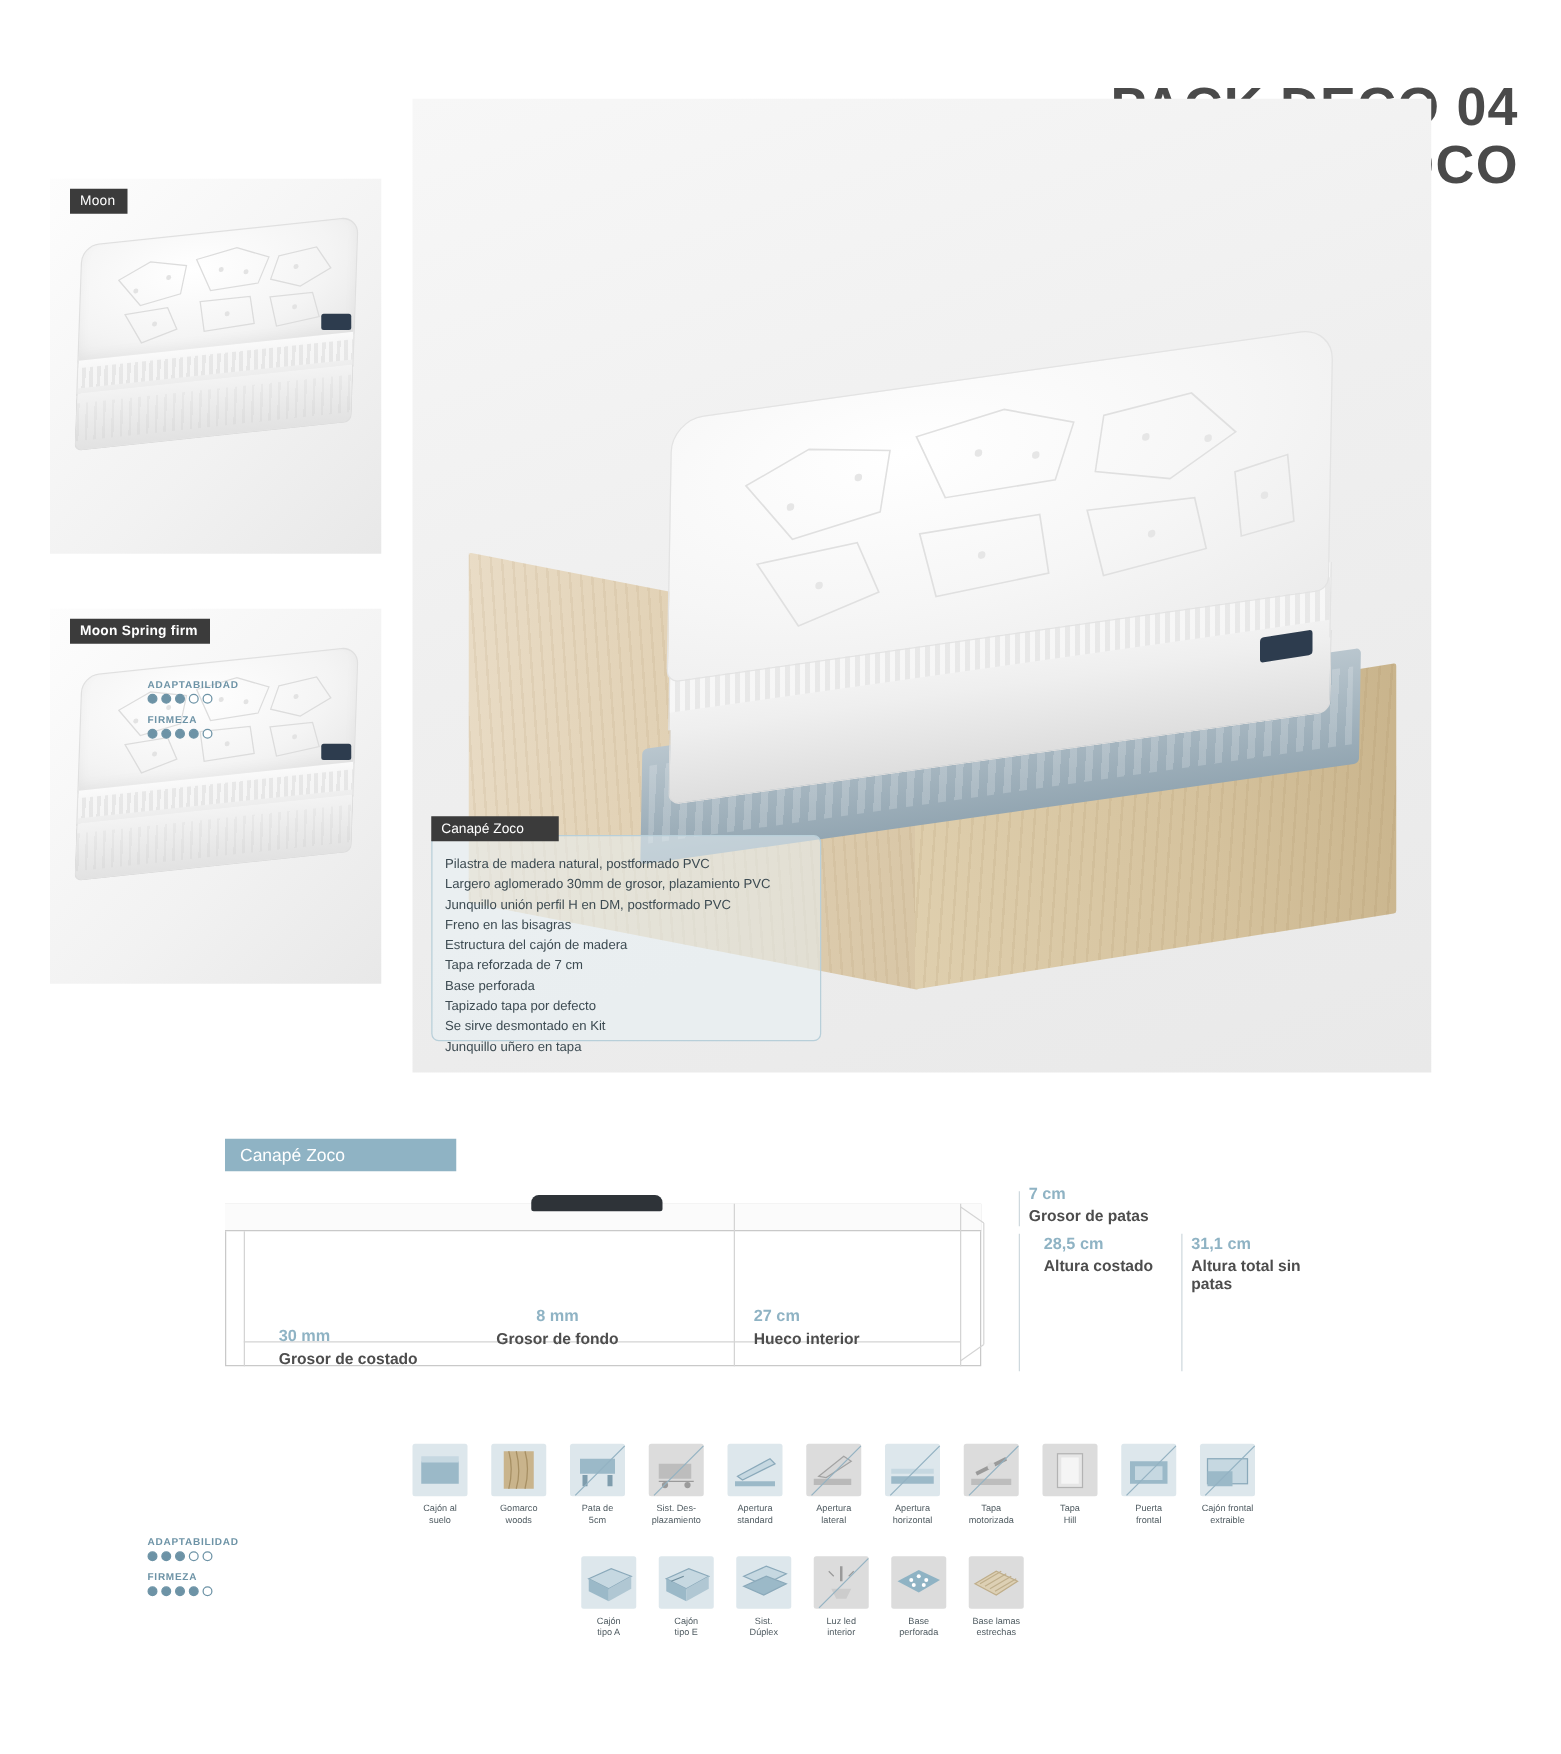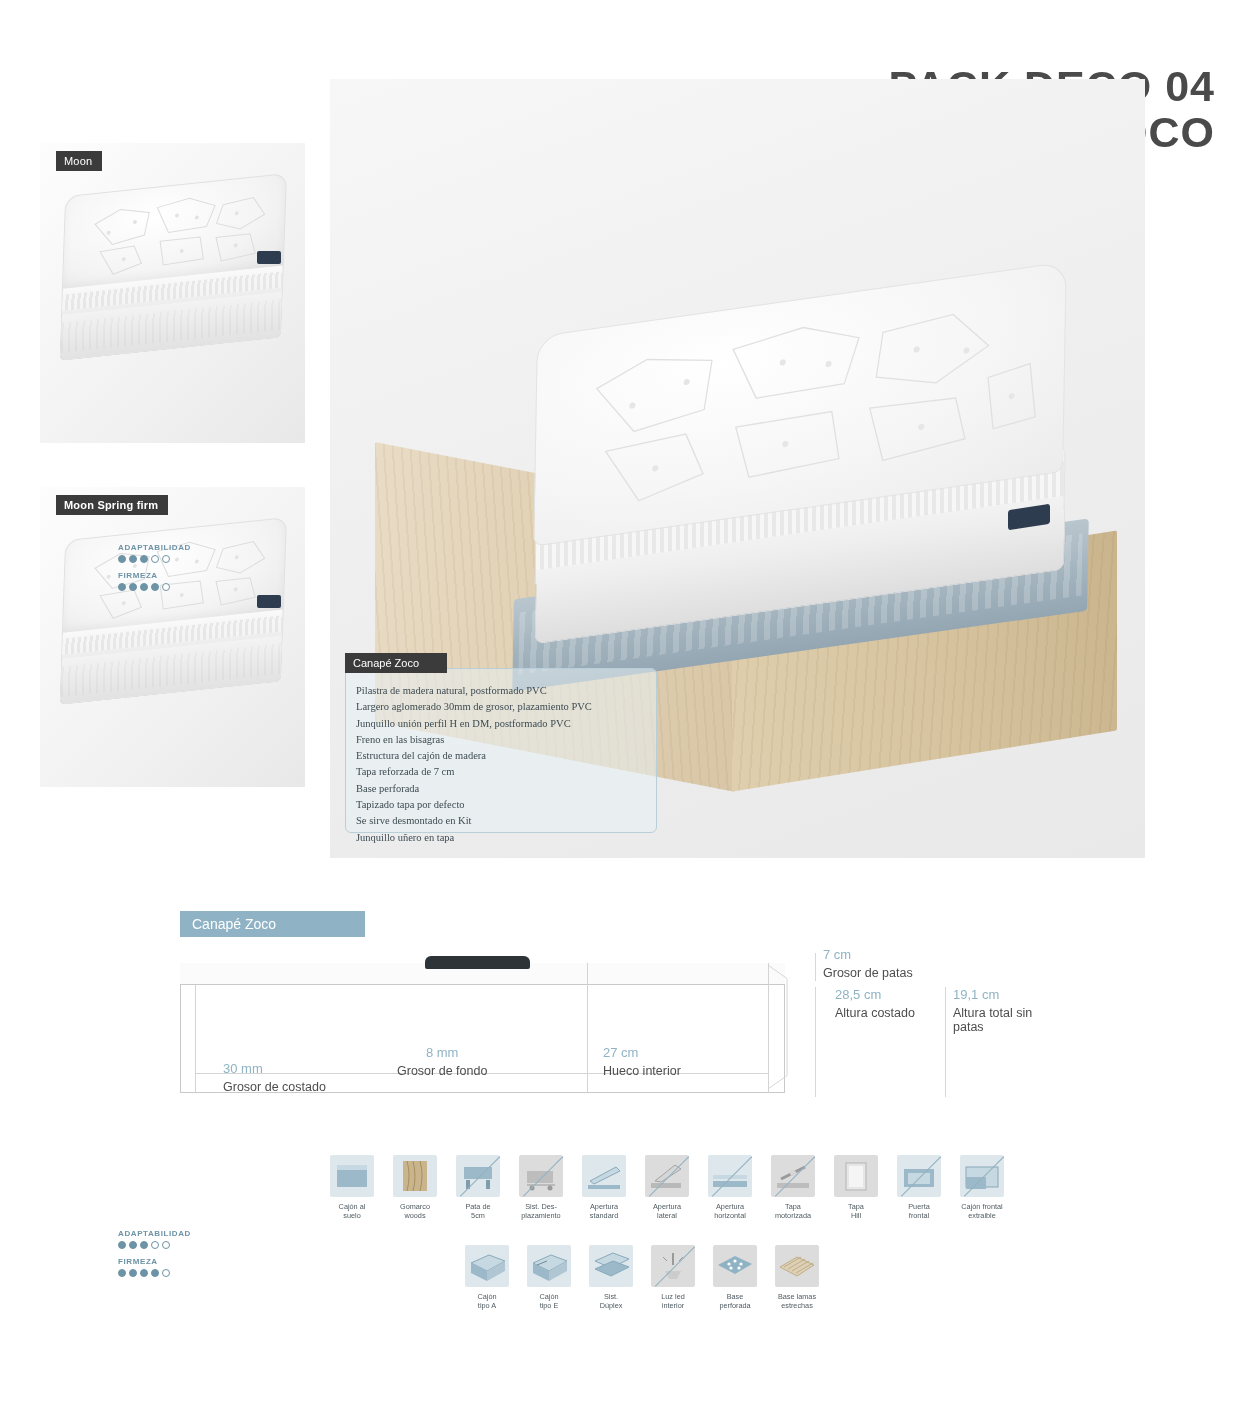--- a/index.html
+++ b/index.html
@@ -280,21 +280,21 @@
     border-left: 1px solid #d4d4d4;
   }
   .dg-slant {
     position: absolute; left: 593px; top: 18px; width: 40px; height: 130px;
   }
   .dg-bottom-strip {
     position: absolute; left: 20px; top: 128px; width: 573px; height: 0;
     border-top: 1px solid #d4d4d4;
   }
 
-  .dg-label { position: absolute; }
+  .dg-label { position: absolute; font-weight: bold; }
   .dg-val {
     font-size: 13px;
     color: #8fb3c4;
     margin-bottom: 4px;
   }
   .dg-txt {
     font-size: 12.5px;
     color: #4d4d4d;
   }
   .vline {
@@ -481,21 +481,21 @@
               <circle cx="250" cy="142" r="3"></circle>
             <circle cx="386" cy="144" r="3"></circle>
               <circle cx="476" cy="126" r="3"></circle>
           </g>
         </svg>
       </div>
       <div class="bed-mat-logo"></div>
     </div>
 
     <div id="feature-badge" style="left:15px; top:574px;">Canapé Zoco</div>
-    <div id="feature-box" style="left:15px; top:589px;font-family:Liberation Serif, serif;">
+    <div id="feature-box" style="left:15px; top:589px;">
       <ul class="feature-list">
         <li>Pilastra de madera natural, postformado PVC</li>
         <li>Largero aglomerado 30mm de grosor, plazamiento PVC</li>
         <li>Junquillo unión perfil H en DM, postformado PVC</li>
         <li>Freno en las bisagras</li>
         <li>Estructura del cajón de madera</li>
         <li>Tapa reforzada de 7 cm</li>
         <li>Base perforada</li>
         <li>Tapizado tapa por defecto</li>
         <li>Se sirve desmontado en Kit</li>
@@ -540,21 +540,21 @@
     </div>
 
     <div class="vline" style="left:640px; top:42px; height:110px;"></div>
     <div class="dg-label" style="left:648px; top:42px;margin-left:12px;">
       <div class="dg-val">28,5 cm</div>
       <div class="dg-txt">Altura costado</div>
     </div>
 
     <div class="vline" style="left:770px; top:42px; height:110px;"></div>
     <div class="dg-label" style="left:778px; top:42px;">
-      <div class="dg-val">19,1 cm</div>
+      <div class="dg-val">31,1 cm</div>
       <div class="dg-txt">Altura total sin patas</div>
     </div>
   </div>
 
   <div id="icons-row-1">
       <div class="icon-cell">
         <div class="icon-box">
           <svg width="44" height="42">
             <rect x="7" y="14" width="30" height="18" fill="#9bb9c8"></rect>
             <rect x="7" y="10" width="30" height="5" fill="#c6d8e1"></rect>

